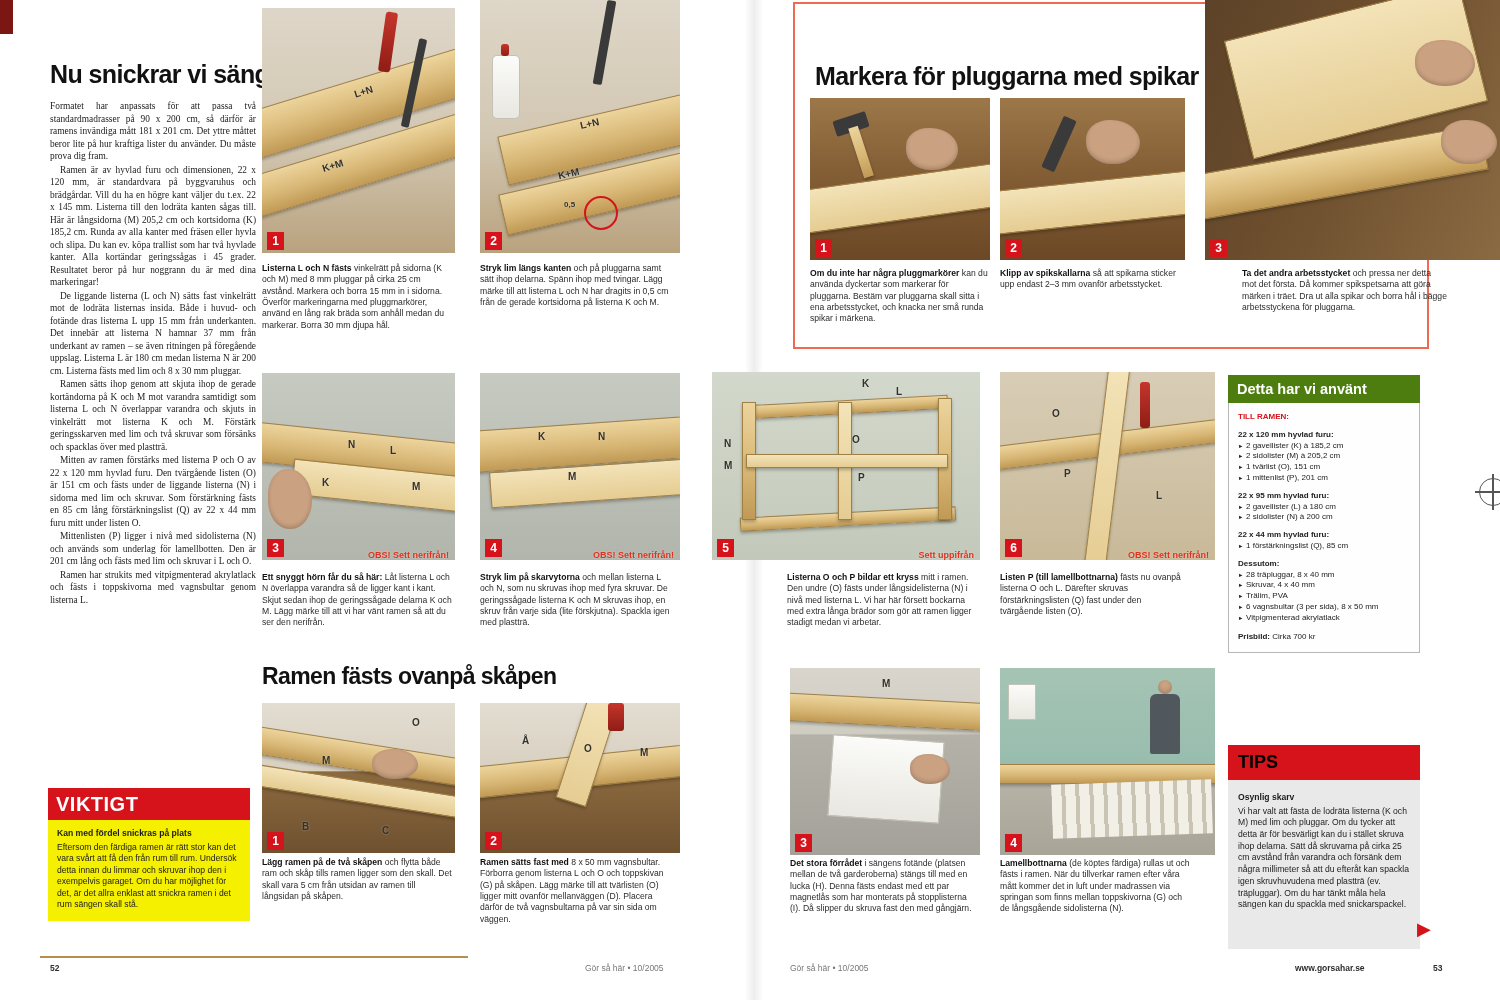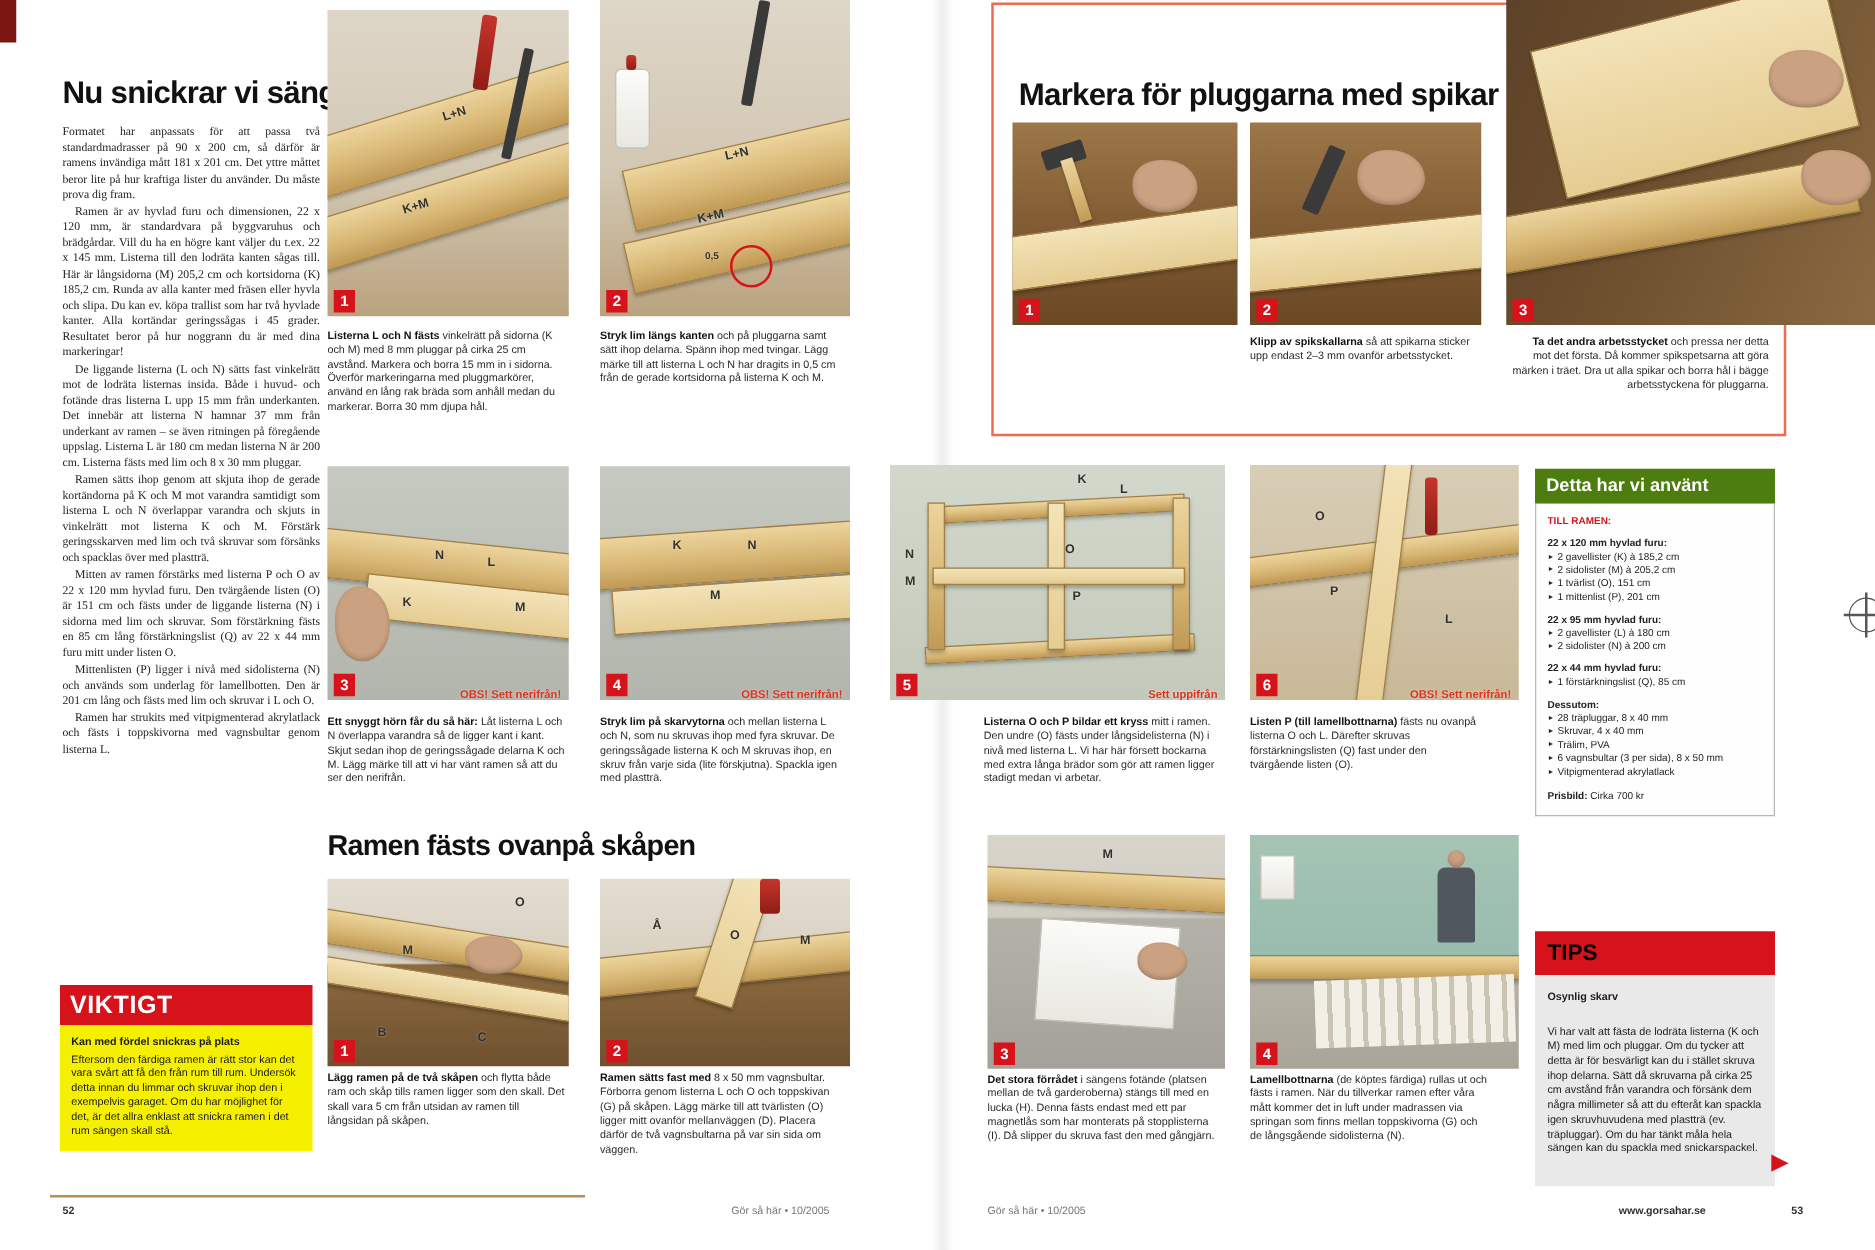--- a/index.html
+++ b/index.html
@@ -61,21 +61,21 @@
   .matbox .mlabel{color:#d6121b;font-weight:700;margin-bottom:2px;}
   .mat-title{font-weight:700;margin-top:7px;}
   .mat-title:first-of-type{margin-top:0;}
   .mat-item{padding-left:8px;position:relative;}
   .mat-item:before{content:"►";position:absolute;left:0;top:0;font-size:5.5px;line-height:11px;color:#222;}
   .mat-price{margin-top:8px;}
   .mat-price b{font-weight:700;}
   .tipsbox{position:absolute;left:1228px;top:745px;width:192px;}
   .tipsbox .th{background:#d6121b;color:#000000;font-weight:700;font-size:18px;padding:5px 10px;height:25px;line-height:25px;}
   .tipsbox .tb{background:#e9e9e9;padding:12px 10px;font-size:8.6px;line-height:1.36;color:#1c1c1c;min-height:145px;}
-  .tipsbox .tt{font-weight:700;margin-bottom:16px;}
+  .tipsbox .tt{font-weight:700;margin-bottom:2px;}
   .red-arrow{position:absolute;left:1417px;top:918px;color:#d6121b;font-size:18px;}
   
   .foot{position:absolute;top:963px;font-size:8.5px;color:#2e2e2e;}
   .foot.bold{font-weight:700;}
   .foot.gray{color:#777;}
   .foot-rule{position:absolute;left:40px;top:956px;width:428px;height:2px;background:#b98d4f;}
 </style>
 </head>
 <body>
 
@@ -204,24 +204,27 @@
     <div class="hand" style="left:86px;top:22px;width:54px;height:44px;"></div>
     <div class="badge">2</div>
   </div>
   <div class="photo" style="left:1205px;top:0px;width:295px;height:260px;background:linear-gradient(115deg,#5c4228 0%,#6e4f2e 45%,#8a6a42 100%);">
     <div class="plank light" style="left:30px;top:10px;width:240px;height:120px;transform:rotate(-14deg);"></div>
     <div class="plank" style="left:-20px;top:150px;width:300px;height:44px;transform:rotate(-10deg);"></div>
     <div class="hand" style="left:210px;top:40px;width:60px;height:46px;"></div>
     <div class="hand" style="left:236px;top:120px;width:56px;height:44px;"></div>
     <div class="badge">3</div>
   </div>
+  <div class="caption" style="left:810px;top:268px;width:178px;">
+    <b>Om du inte har några pluggmarkörer</b><span> kan du använda dyckertar som markerar för pluggarna. Bestäm var pluggarna skall sitta i ena arbetsstycket, och knacka ner små runda spikar i märkena.</span>
+  </div>
   <div class="caption" style="left:1000px;top:268px;width:180px;">
     <b>Klipp av spikskallarna</b><span> så att spikarna sticker upp endast 2–3 mm ovanför arbetsstycket.</span>
   </div>
-  <div class="caption" style="left:1210px;top:268px;width:205px;text-align:right;">
+  <div class="caption" style="left:1242px;top:268px;width:205px;">
     <b>Ta det andra arbetsstycket</b><span> och pressa ner detta mot det första. Då kommer spikspetsarna att göra märken i träet. Dra ut alla spikar och borra hål i bägge arbetsstyckena för pluggarna.</span>
   </div>
 
   <div class="photo" style="left:712px;top:372px;width:268px;height:188px;background:linear-gradient(180deg,#d3d8cc 0%,#c3c9ba 100%);">
     <div class="plank" style="left:34px;top:28px;width:200px;height:12px;transform:rotate(-3deg);"></div>
     <div class="plank" style="left:28px;top:140px;width:214px;height:12px;transform:rotate(-3deg);"></div>
     <div class="plank" style="left:30px;top:30px;width:12px;height:116px;"></div>
     <div class="plank" style="left:226px;top:26px;width:12px;height:120px;"></div>
     <div class="plank light" style="left:126px;top:30px;width:12px;height:116px;"></div>
     <div class="plank light" style="left:34px;top:82px;width:200px;height:12px;"></div>

